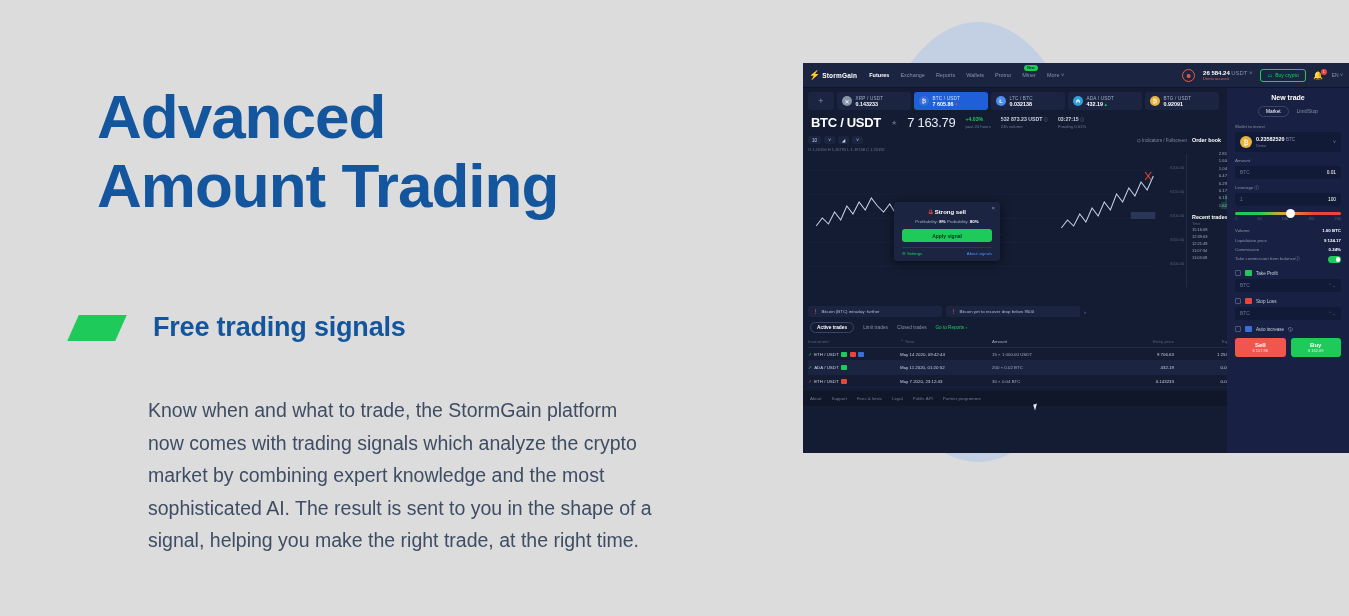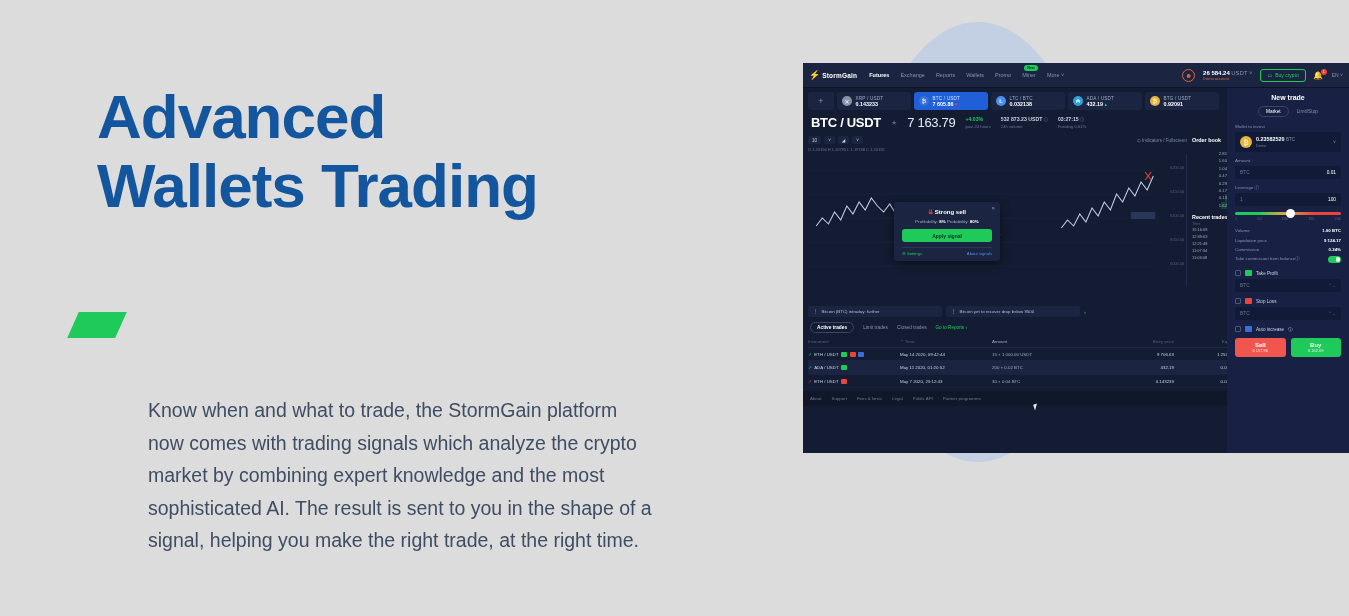--- a/index.html
+++ b/index.html
@@ -312,24 +312,25 @@
     transform:rotate(-18deg);
   }
 </style>
 </head>
 <body>
 
 <div id="bg-circle2"></div>
 
 <div id="left-col">
   <h1 id="headline">Advanced
-Wallets Trading</h1>
+Amount Trading</h1>
 
   <div id="subhead-row">
     <span id="green-slash"></span>
+    <span id="subhead">Free trading signals</span>
   </div>
 
   <p id="body-copy">Know when and what to trade, the StormGain platform now comes with trading signals which analyze the crypto market by combining expert knowledge and the most sophisticated AI. The result is sent to you in the shape of a signal, helping you make the right trade, at the right time.</p>
 </div>
 
 <div id="app">
 
   <div class="nav">
     <div class="logo">
       <span class="logo-bolt">⚡</span>

